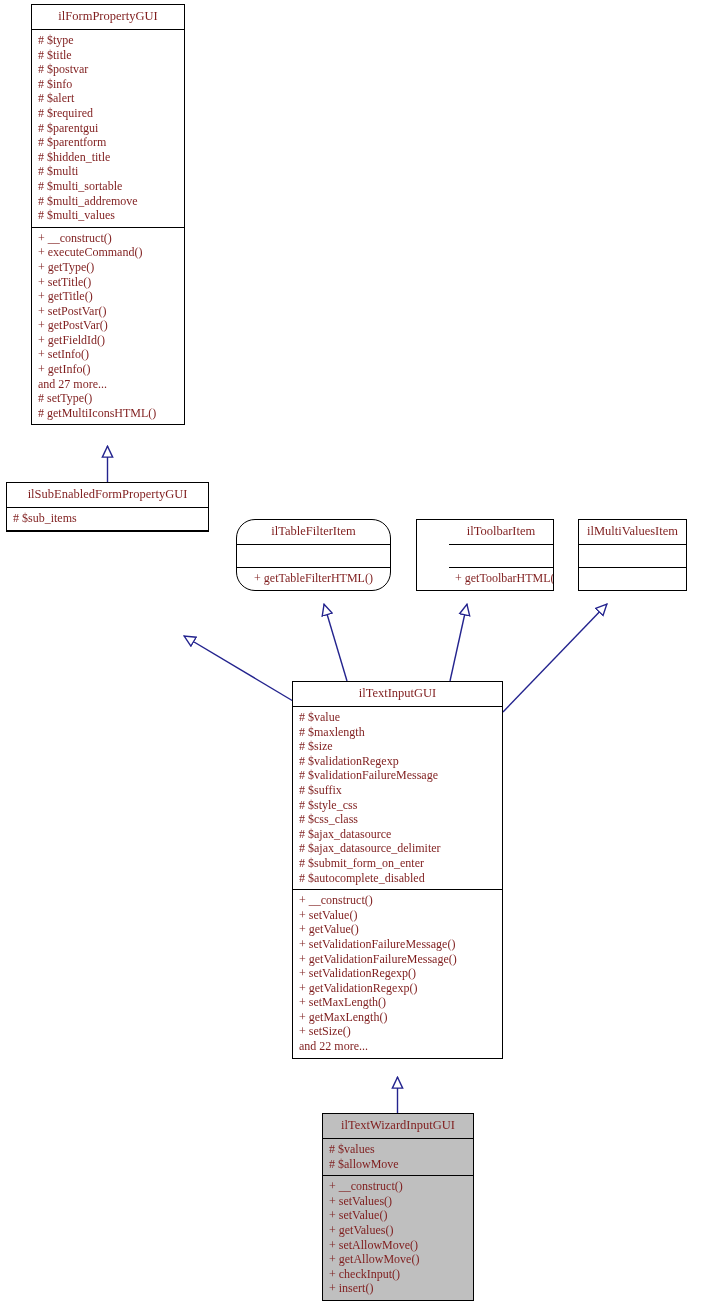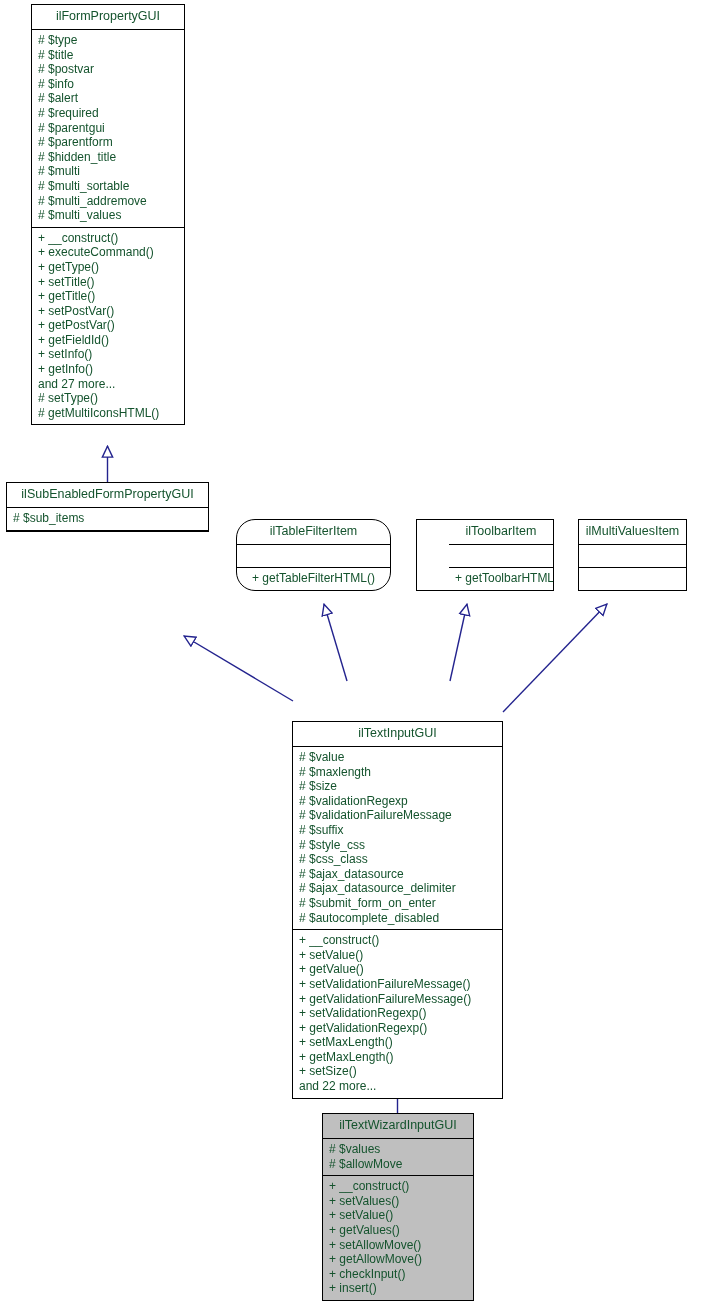--- a/index.html
+++ b/index.html
@@ -29,22 +29,23 @@
     height: 1315px;
     pointer-events: none;
   }
   .uml-class {
     position: absolute;
     box-sizing: border-box;
     border: 1px solid #000000;
     background: #ffffff;
     font-size: 12px;
     line-height: 14.6px;
-    color: #14532d;
+    color: #7f1d1d;
     overflow: hidden;
+    font-family: Liberation Serif, serif;
   }
   .uml-class.highlight {
     background: #bfbfbf;
   }
   .uml-name {
     text-align: center;
     padding: 4px 4px 5px 4px;
     font-size: 12.5px;
     line-height: 15px;
     white-space: nowrap;
@@ -171,21 +172,21 @@
   </div>
 
   <div class="uml-class" style="left:578px; top:519px; width:109px;">
     <div class="uml-name">ilMultiValuesItem</div>
     <div class="uml-sep"></div>
     <div class="uml-compartment empty"></div>
     <div class="uml-sep"></div>
     <div class="uml-compartment empty"></div>
   </div>
 
-  <div class="uml-class" style="left:292px; top:681px; width:211px;margin-top:40px;">
+  <div class="uml-class" style="left:292px; top:681px; width:211px;">
     <div class="uml-name">ilTextInputGUI</div>
     <div class="uml-sep"></div>
     <div class="uml-compartment">
       <div class="uml-row"># $value</div>
       <div class="uml-row"># $maxlength</div>
       <div class="uml-row"># $size</div>
       <div class="uml-row"># $validationRegexp</div>
       <div class="uml-row"># $validationFailureMessage</div>
       <div class="uml-row"># $suffix</div>
       <div class="uml-row"># $style_css</div>

